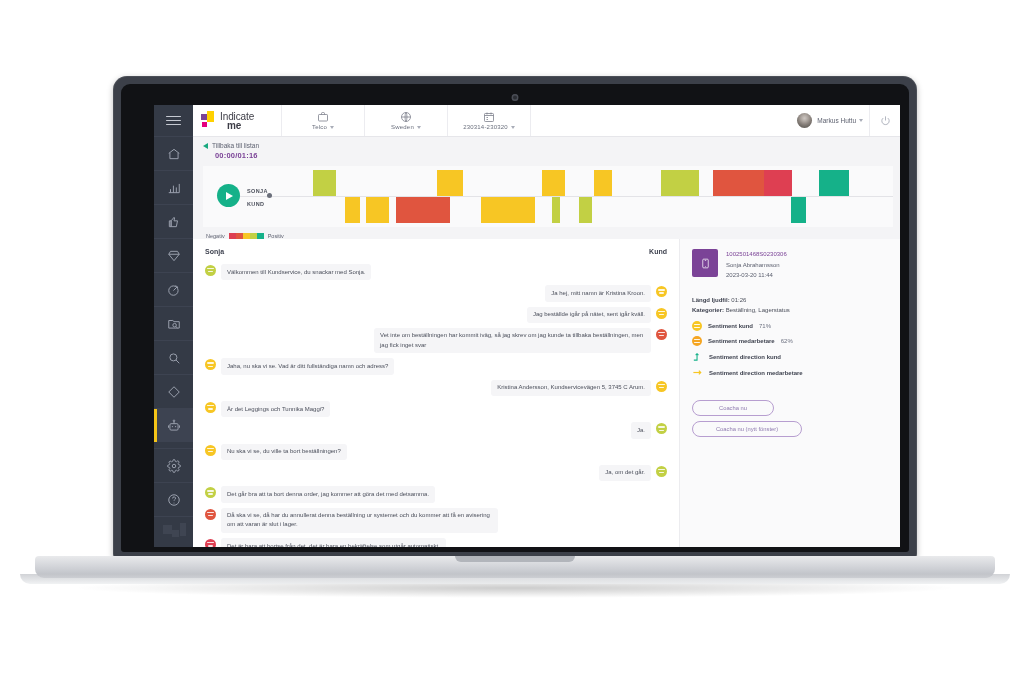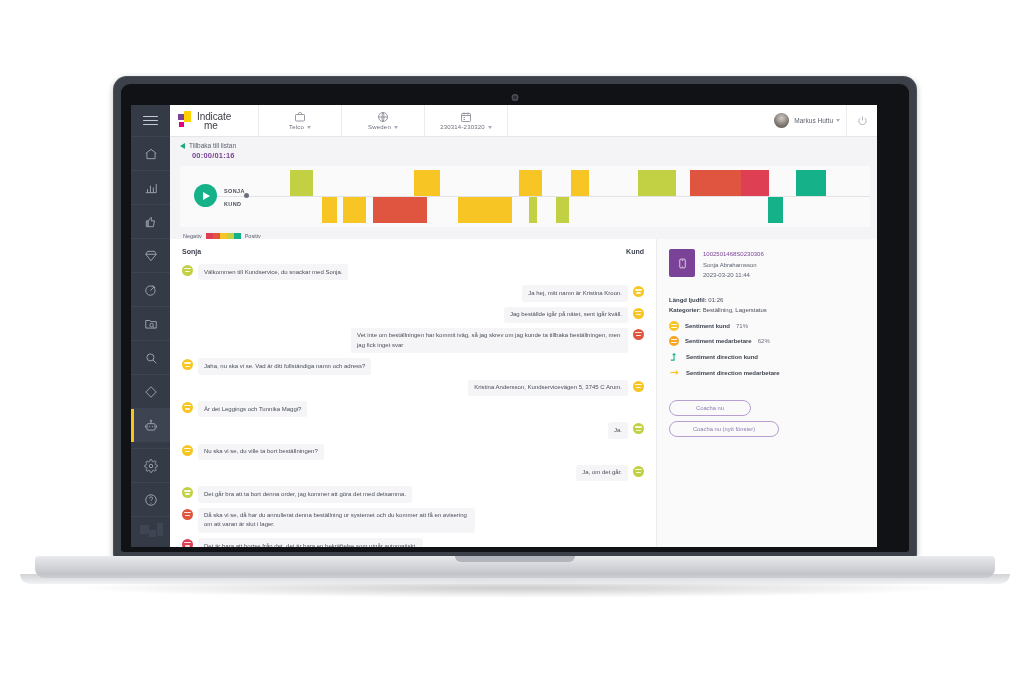--- a/index.html
+++ b/index.html
@@ -24,21 +24,21 @@
   .lid-inner{
     position:absolute;left:8px;top:8px;width:788px;height:468px;
     background:#111215;border-radius:9px 9px 3px 3px;overflow:hidden;
   }
   .webcam{
     position:absolute;left:50%;top:10px;transform:translateX(-50%);
     width:7px;height:7px;border-radius:50%;background:#2b2d33;
     box-shadow:inset 0 0 0 1.5px #4a4d55;
   }
   .screen{
-    position:absolute;left:10px;top:21px;width:746px;height:442px;
+    position:absolute;left:33px;top:21px;width:746px;height:442px;
     background:#f4f4f6;overflow:hidden;
   }
   
   .laptop-base{
     position:absolute;left:35px;top:556px;width:960px;height:22px;
     background:linear-gradient(180deg,#e9eaec 0%,#cfd1d6 55%,#b9bcc2 100%);
     border-radius:4px 4px 9px 9px;
   }
   .laptop-base:before{
     content:"";position:absolute;left:50%;top:0;transform:translateX(-50%);
@@ -94,21 +94,21 @@
     width:80px;display:flex;align-items:center;gap:4px;padding-left:8px;
     border-right:1px solid #ececf0;
   }
   .brand-marks{position:relative;width:15px;height:19px;}
   .brand-marks i{position:absolute;display:block;}
   .bm1{left:0;top:3px;width:6px;height:6px;background:#7b4397;}
   .bm2{left:6px;top:0;width:7px;height:11px;background:#ffd100;}
   .bm3{left:1px;top:11px;width:5px;height:5px;background:#e5007d;}
   .brand-txt{font-size:9.5px;line-height:9px;color:#3c3c46;letter-spacing:-.1px;}
   .brand-txt b{display:block;font-weight:400;font-size:10px;}
-  .brand-txt span{display:block;font-weight:400;font-size:10px;padding-left:7px;}
+  .brand-txt span{display:block;font-weight:700;font-size:10px;padding-left:7px;}
 
   .topnav{display:flex;}
   .topnav-item{
     width:82px;display:flex;flex-direction:column;align-items:center;justify-content:center;
     border-right:1px solid #ececf0;gap:1px;color:#5d6170;
   }
   .topnav-item svg{width:12px;height:12px;display:block;opacity:.8;}
   .topnav-lbl{font-size:6px;color:#6a6f7d;display:flex;align-items:center;gap:3px;letter-spacing:.2px;}
   .caret{display:inline-block;width:0;height:0;border-left:2.5px solid transparent;border-right:2.5px solid transparent;border-top:3px solid #a9adb8;}
 

